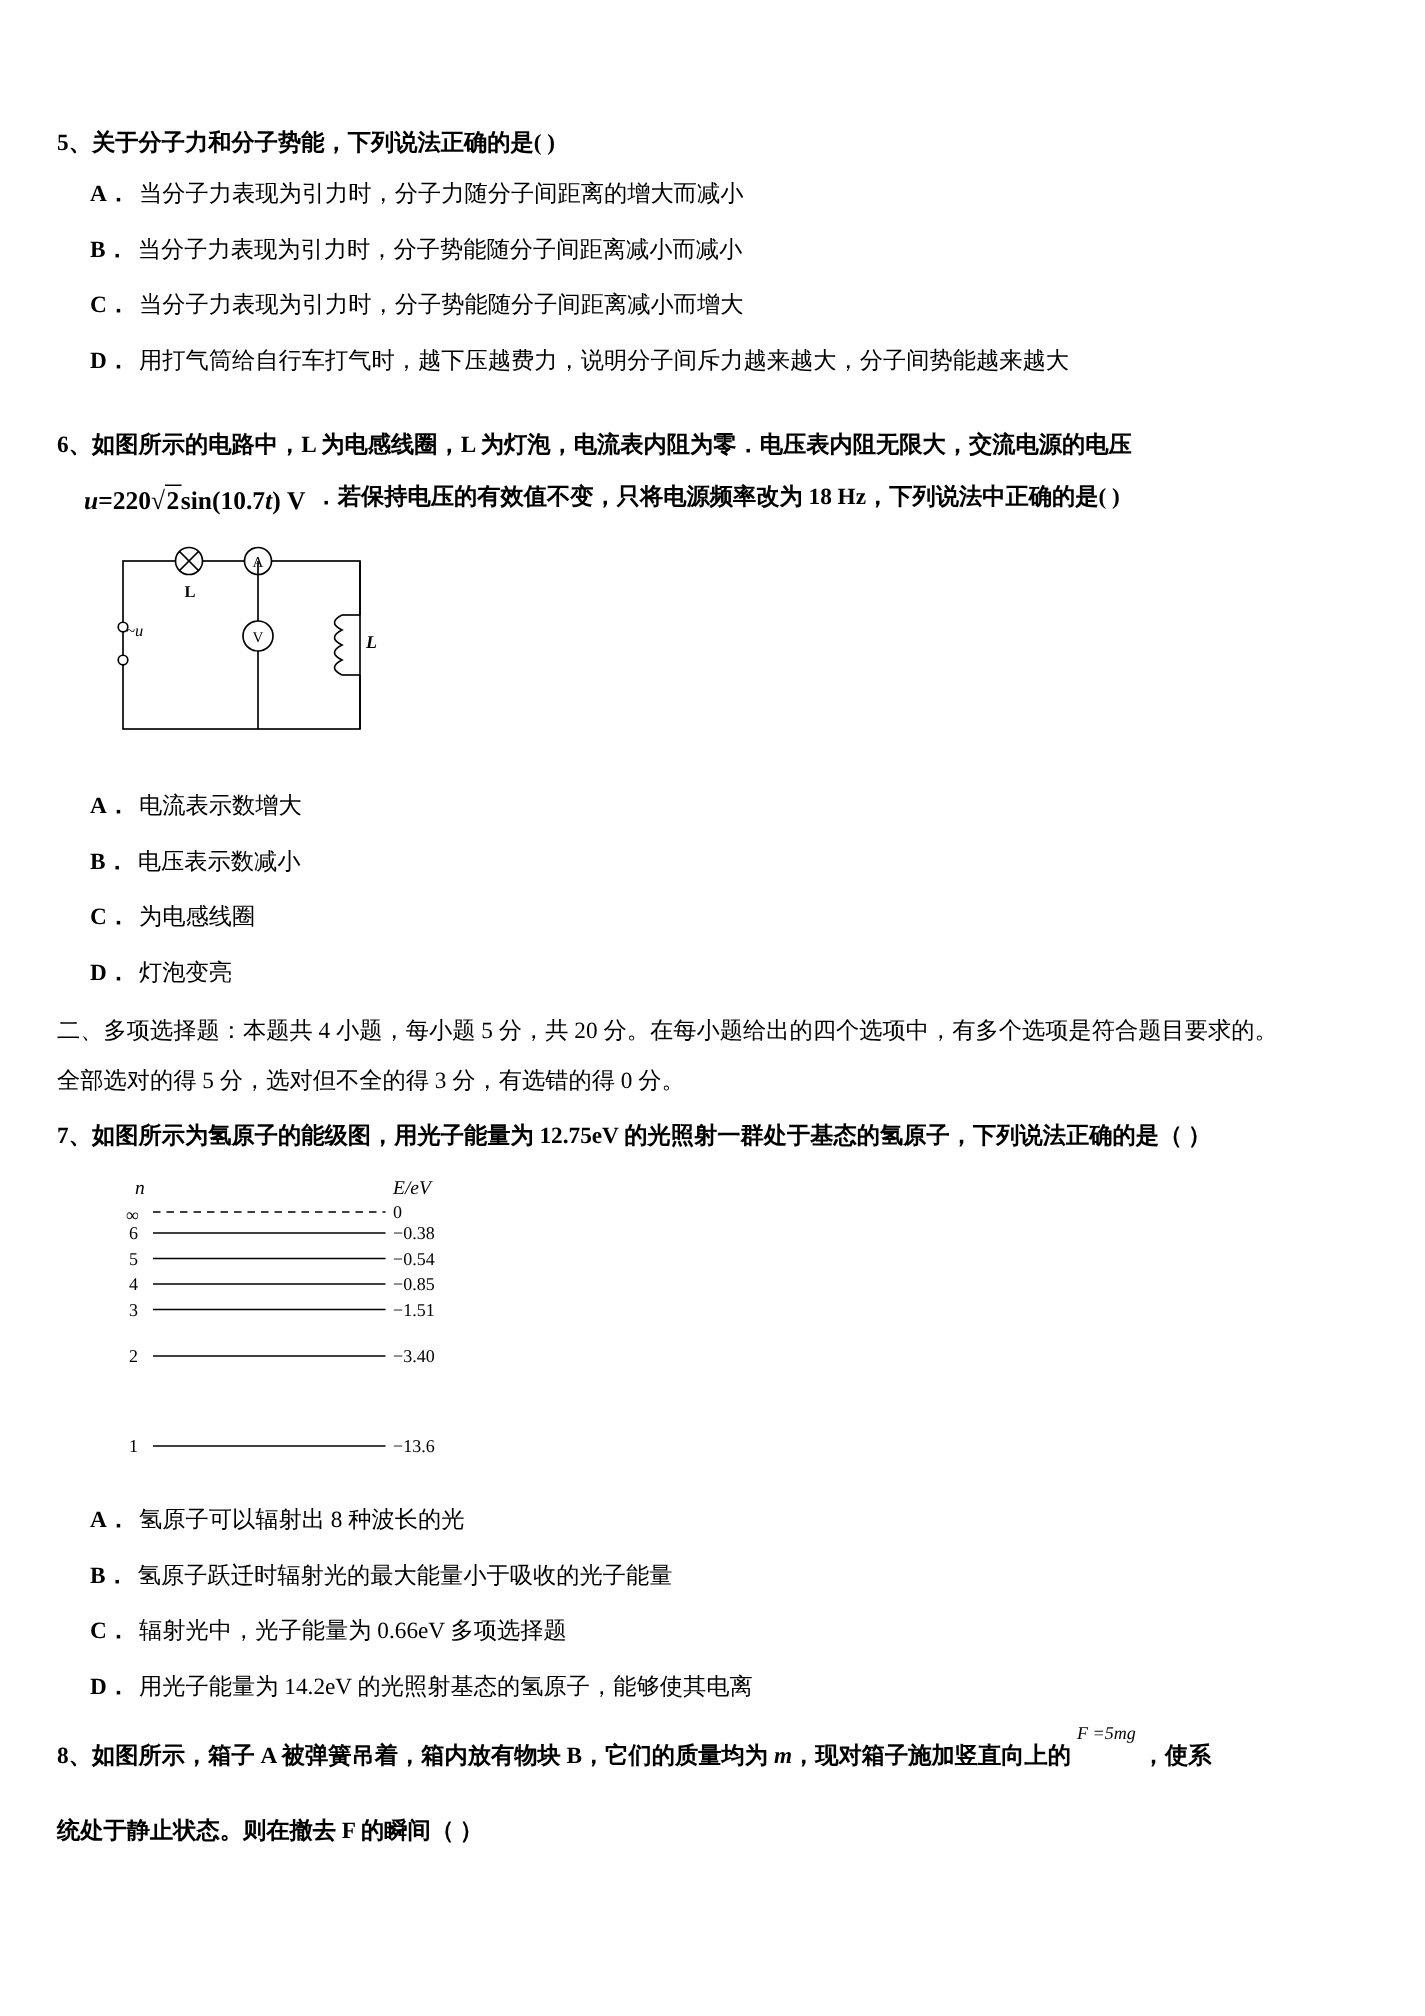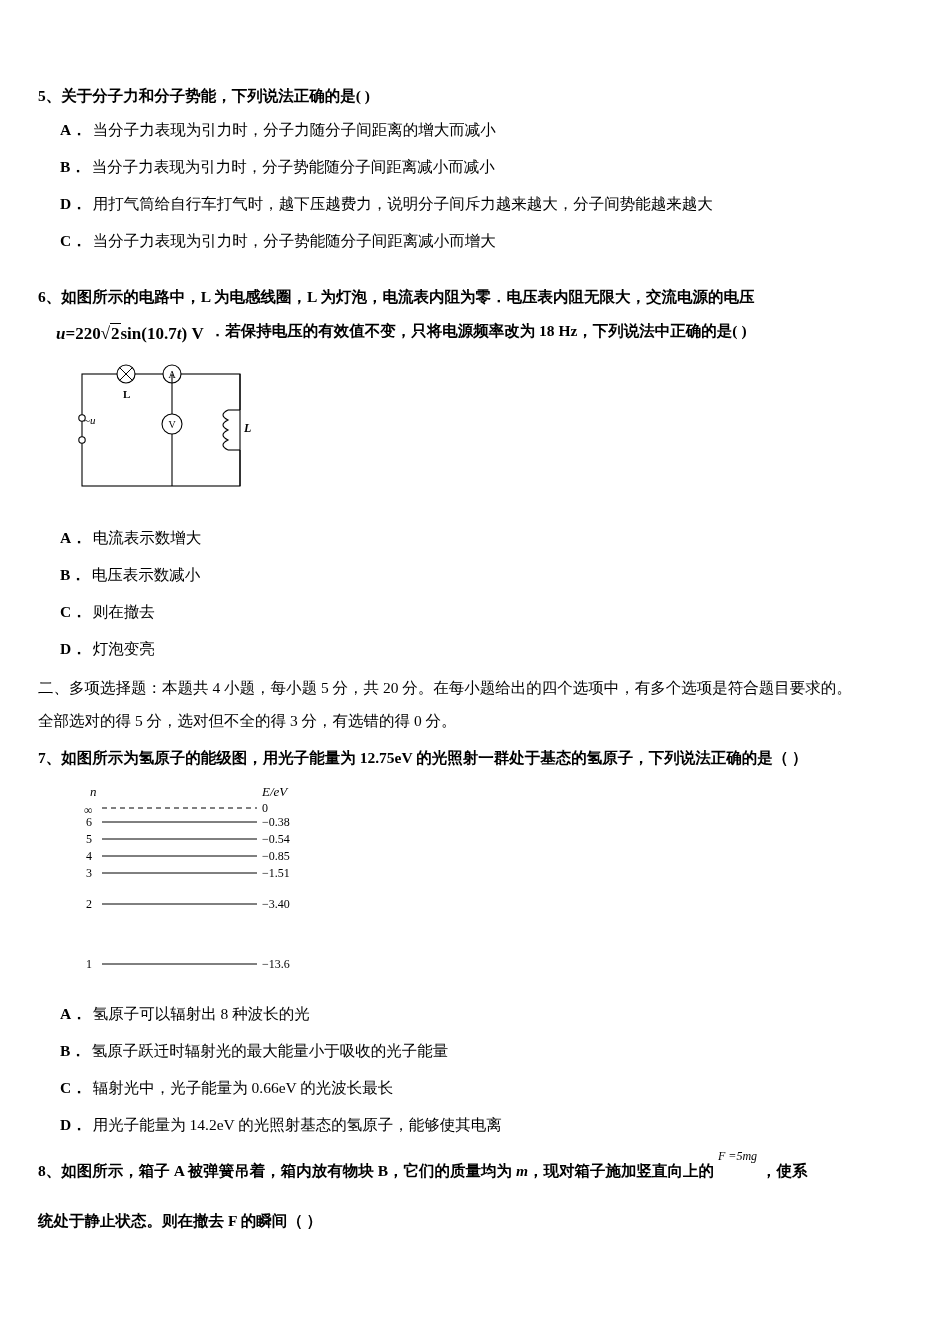--- a/index.html
+++ b/index.html
@@ -135,24 +135,24 @@
 
     <div class="q-stem">5、关于分子力和分子势能，下列说法正确的是(      )</div>
 
     <div class="opt">
       <span class="lab">A．</span><span>当分子力表现为引力时，分子力随分子间距离的增大而减小</span>
     </div>
     <div class="opt">
       <span class="lab">B．</span><span>当分子力表现为引力时，分子势能随分子间距离减小而减小</span>
     </div>
     <div class="opt">
+      <span class="lab">C．</span><span>当分子力表现为引力时，分子势能随分子间距离减小而增大</span>
+    </div>
+    <div class="opt">
       <span class="lab">D．</span><span>用打气筒给自行车打气时，越下压越费力，说明分子间斥力越来越大，分子间势能越来越大</span>
-    </div>
-    <div class="opt">
-      <span class="lab">C．</span><span>当分子力表现为引力时，分子势能随分子间距离减小而增大</span>
     </div>
 
     <div class="q-stem" style="margin-top:32px;">6、如图所示的电路中，L 为电感线圈，L 为灯泡，电流表内阻为零．电压表内阻无限大，交流电源的电压</div>
 
     <div class="row-math">
       <span class="mathpart math-block"><span>u</span><span style="font-style:normal;">=</span><span style="font-style:normal;">220</span><span class="sqrt"><span class="rad">√</span><span class="under">2</span></span><span style="font-style:normal;">sin(10.7</span><span>t</span><span style="font-style:normal;">)</span><span style="font-style:normal;">&nbsp;</span><span style="font-style:normal;">V</span></span>
       <span class="textpart">．若保持电压的有效值不变，只将电源频率改为 18  Hz，下列说法中正确的是(      )</span>
     </div>
 
     <div class="circuit-wrap">
@@ -189,21 +189,21 @@
       </svg>
     </div>
 
     <div class="opt">
       <span class="lab">A．</span><span>电流表示数增大</span>
     </div>
     <div class="opt">
       <span class="lab">B．</span><span>电压表示数减小</span>
     </div>
     <div class="opt">
-      <span class="lab">C．</span><span>则在撤去</span>
+      <span class="lab">C．</span><span>为电感线圈</span>
     </div>
     <div class="opt">
       <span class="lab">D．</span><span>灯泡变亮</span>
     </div>
 
     <div class="section-note">二、多项选择题：本题共 4 小题，每小题 5 分，共 20 分。在每小题给出的四个选项中，有多个选项是符合题目要求的。</div>
     <div class="section-note" style="margin-top:-6px;">全部选对的得 5 分，选对但不全的得 3 分，有选错的得 0 分。</div>
 
     <div class="q-stem">7、如图所示为氢原子的能级图，用光子能量为 12.75eV 的光照射一群处于基态的氢原子，下列说法正确的是（      ）</div>
 
@@ -243,21 +243,21 @@
       </svg>
     </div>
 
     <div class="opt">
       <span class="lab">A．</span><span>氢原子可以辐射出 8 种波长的光</span>
     </div>
     <div class="opt">
       <span class="lab">B．</span><span>氢原子跃迁时辐射光的最大能量小于吸收的光子能量</span>
     </div>
     <div class="opt">
-      <span class="lab">C．</span><span>辐射光中，光子能量为 0.66eV 的光波长最长</span>
+      <span class="lab">C．</span><span>辐射光中，光子能量为 0.66eV 多项选择题</span>
     </div>
     <div class="opt">
       <span class="lab">D．</span><span>用光子能量为 14.2eV 的光照射基态的氢原子，能够使其电离</span>
     </div>
 
     <div class="q8">
       <span class="frag">8、如图所示，箱子 A 被弹簧吊着，箱内放有物块 B，它们的质量均为 </span><span class="inline-math">m</span><span class="frag">，现对箱子施加竖直向上的</span><span class="fmg">F =5mg</span><span class="frag">，使系</span>
       <div class="q8-line2">统处于静止状态。则在撤去 F 的瞬间（      ）</div>
     </div>
 

